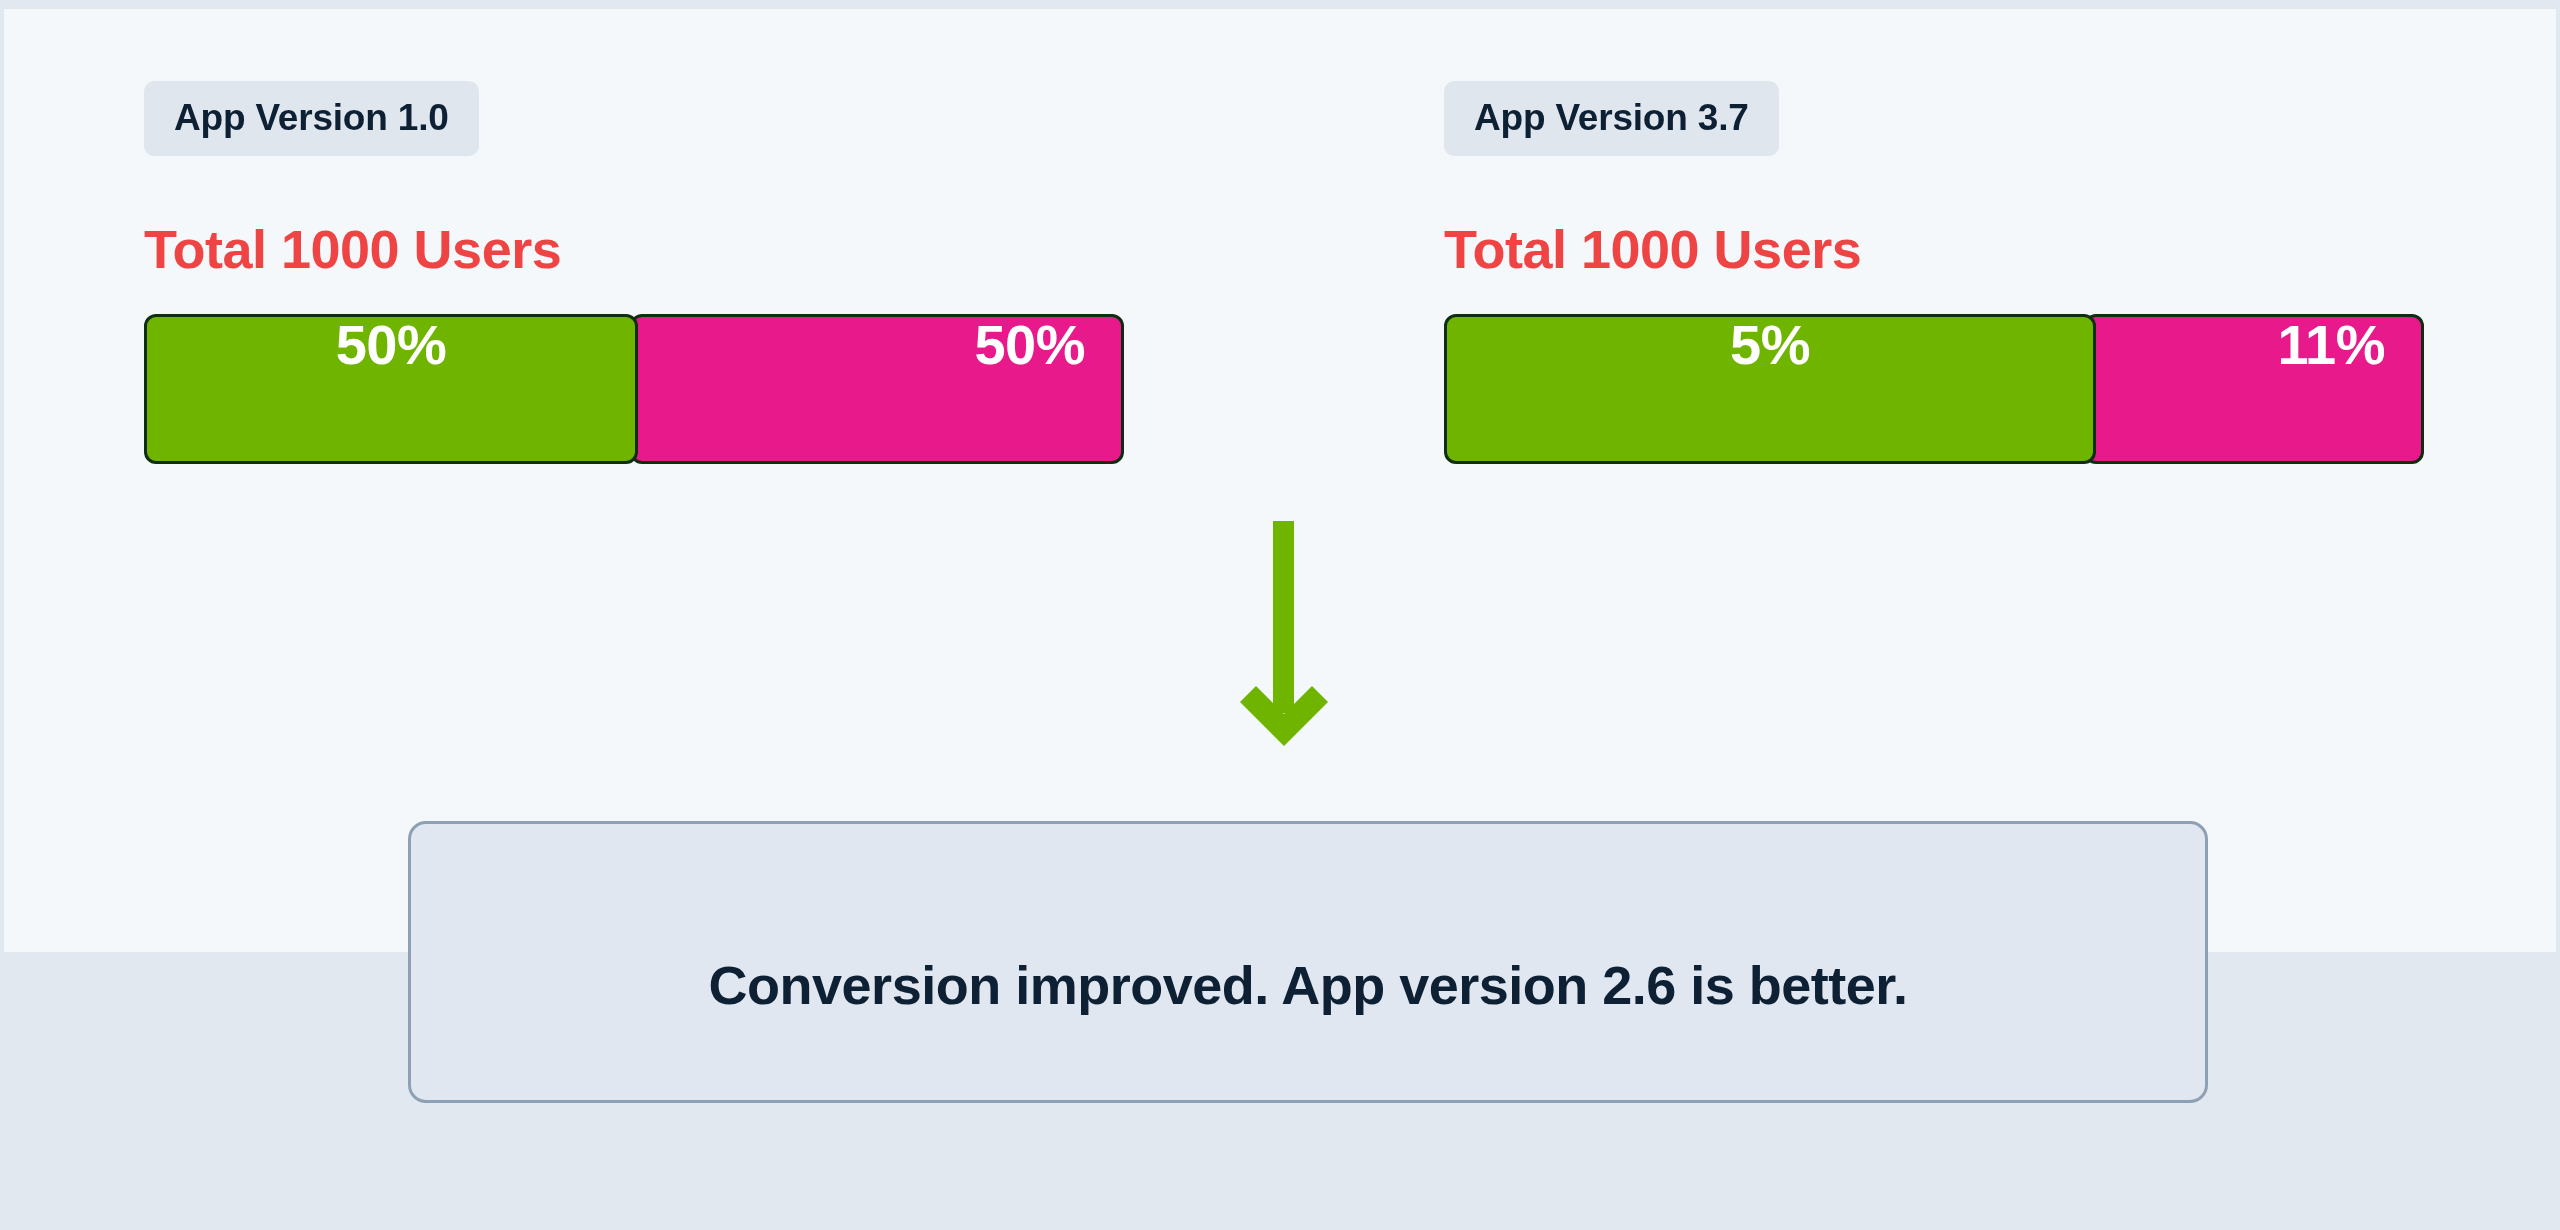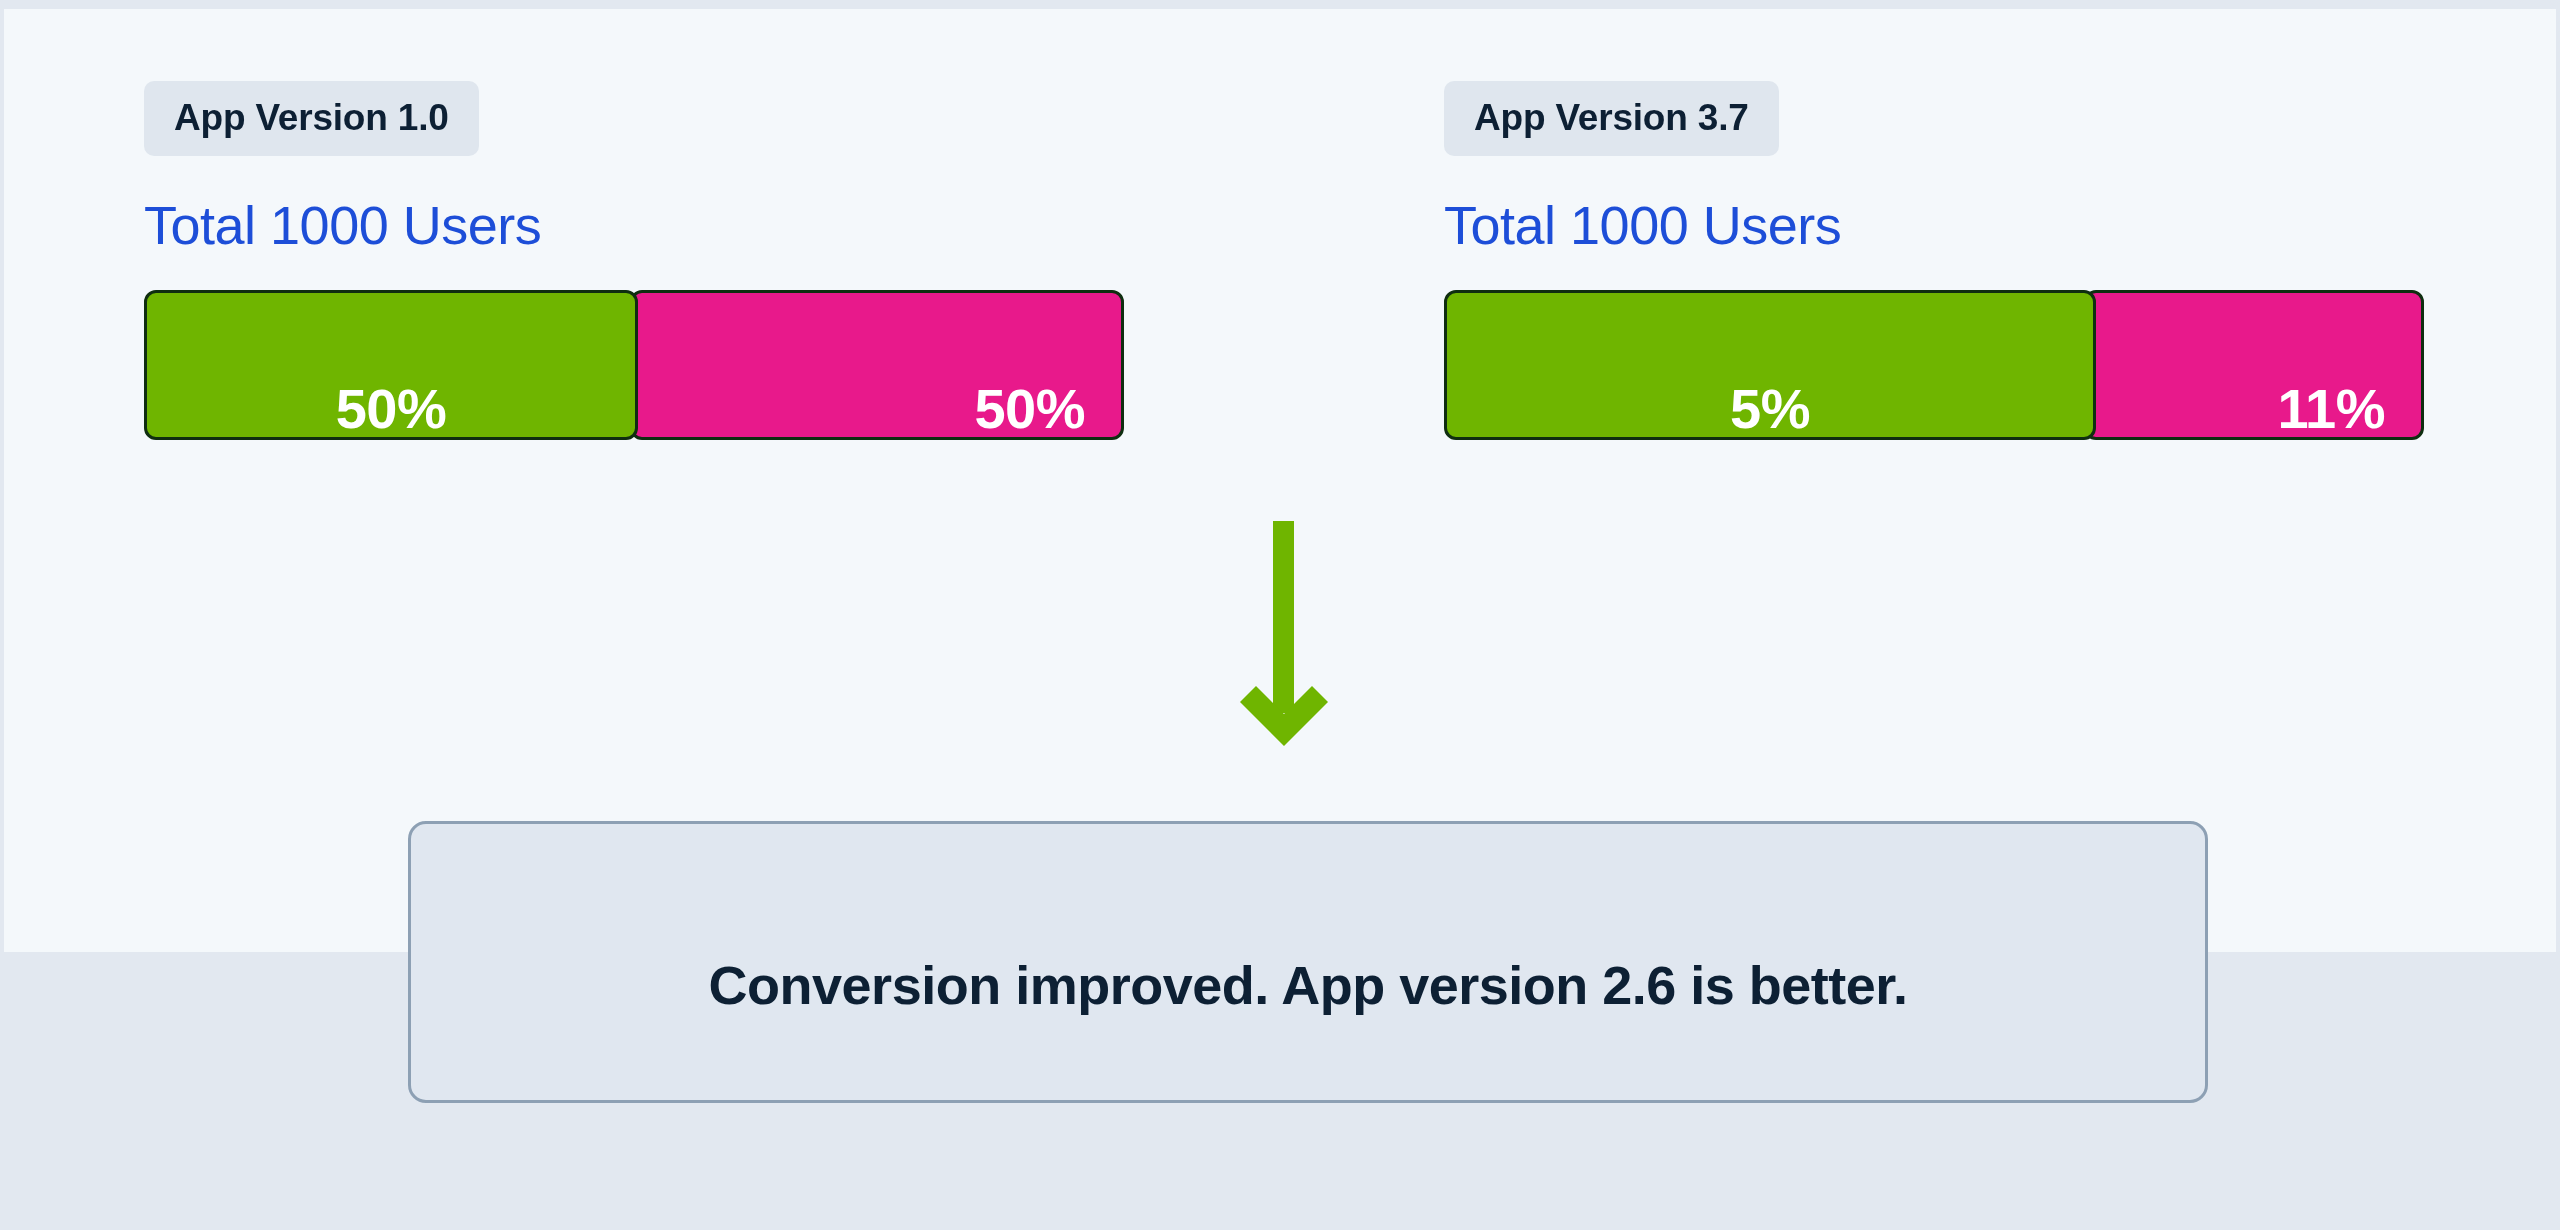--- a/index.html
+++ b/index.html
@@ -40,44 +40,44 @@
     color: #0d2034;
     font-size: 37px;
     font-weight: bold;
     letter-spacing: -0.2px;
     padding: 18px 30px 20px 30px;
     border-radius: 10px;
     line-height: 1;
   }
 
   .total-label {
-    margin-top: 42px;
-    color: #1d4ed8;
+    margin-top: 66px;
+    color: #ef4444;
     font-size: 54px;
-    font-weight: normal;
+    font-weight: bold;
     letter-spacing: -0.5px;
     line-height: 1;
     white-space: nowrap;
   }
 
   
   .bar {
     position: relative;
     margin-top: 38px;
     width: 980px;
     height: 150px;
   }
   .seg {
     position: absolute;
     top: 0;
     height: 150px;
     box-sizing: border-box;
     border: 3px solid #0f2e10;
     display: flex;
-    align-items: flex-end;
+    align-items: flex-start;
     color: #ffffff;
     font-size: 56px;
     font-weight: bold;
     letter-spacing: -0.5px;
     line-height: 1;
   }
   .seg.green {
     left: 0;
     background: #6fb500;
     border-radius: 12px;

